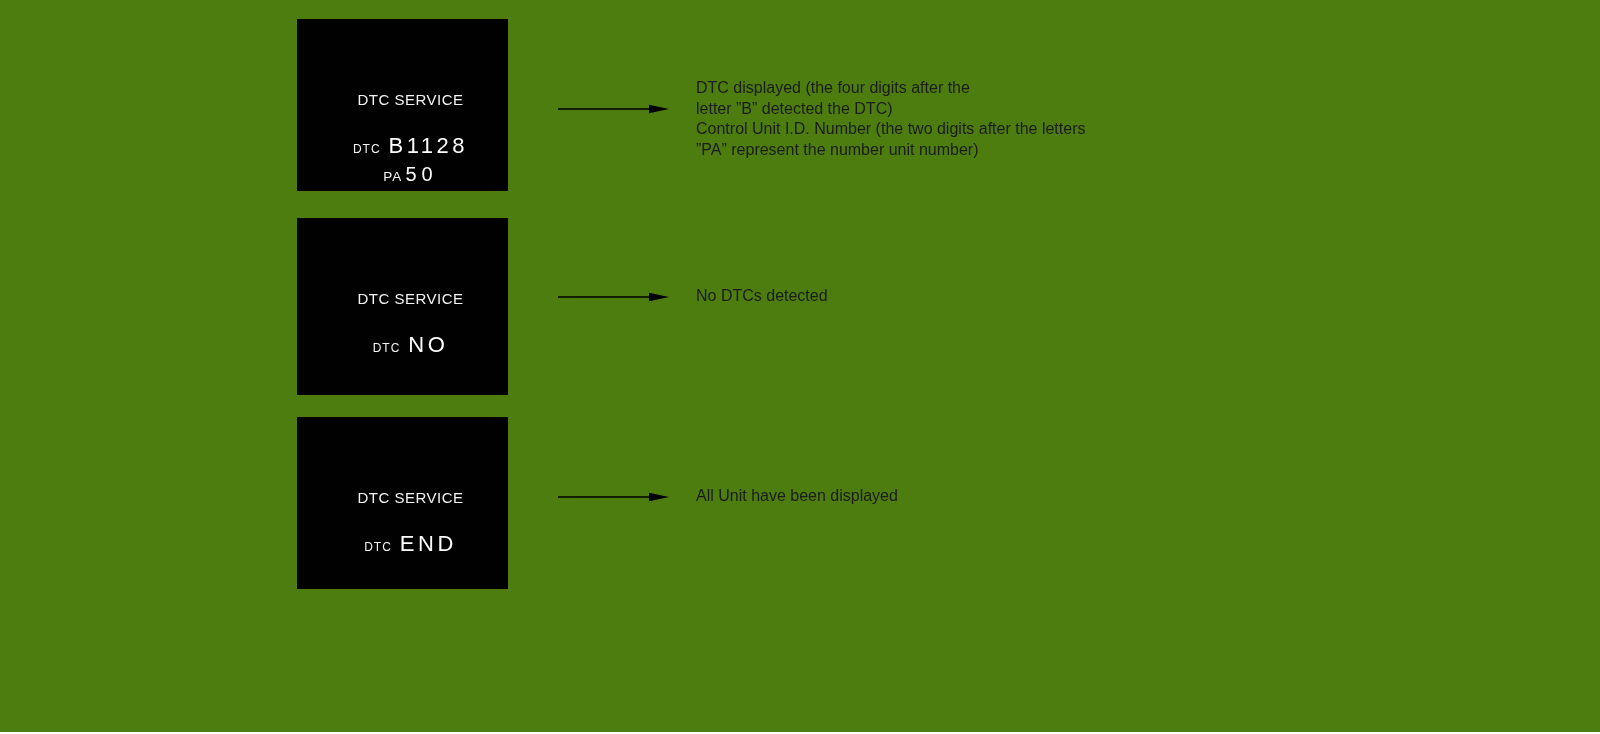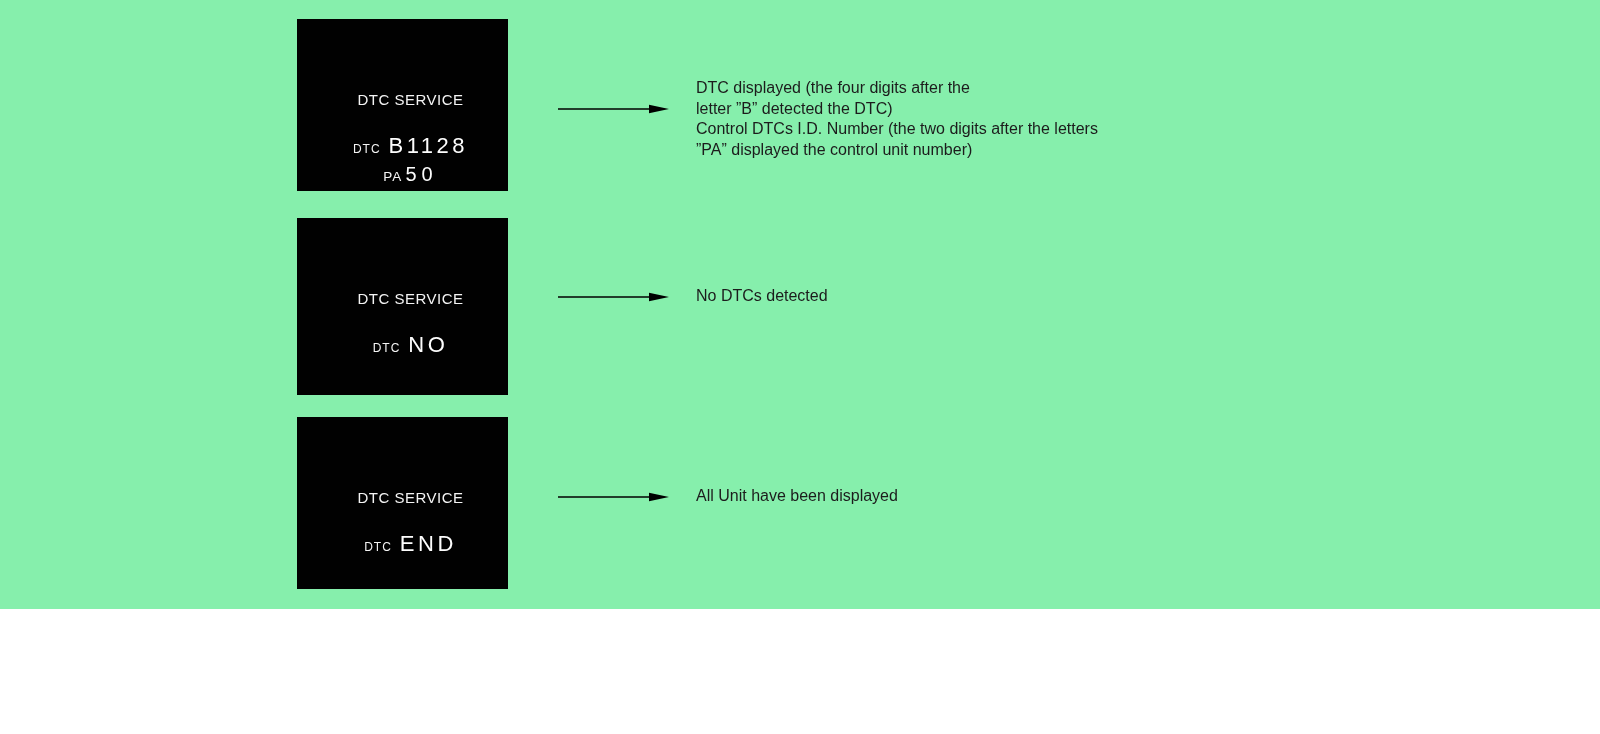--- a/index.html
+++ b/index.html
@@ -3,22 +3,22 @@
 <meta charset="utf-8">
 <style>
   html, body {
     margin: 0;
     padding: 0;
     background: #ffffff;
   }
   .canvas {
     position: relative;
     width: 1600px;
-    height: 609px;
-    background: #86efac;
+    height: 732px;
+    background: #4d7c0f;
     font-family: "Liberation Sans", sans-serif;
     overflow: hidden;
   }
 
   
   .screen {
     position: absolute;
     left: 297px;
     width: 211px;
     background: #010101;
@@ -114,22 +114,22 @@
   </div>
 
   <svg class="arrow arrow-1" viewBox="0 0 112 12">
     <line x1="1" y1="6" x2="96" y2="6" stroke="#000000" stroke-width="1.6"></line>
     <polygon points="92,1.8 92,10.2 112,6" fill="#000000"></polygon>
   </svg>
 
   <div class="note note-1">
     <div>DTC displayed (the four digits after the</div>
     <div>letter ”B” detected the DTC)</div>
-    <div>Control DTCs I.D. Number (the two digits after the letters</div>
-    <div>”PA” displayed the control unit number)</div>
+    <div>Control Unit I.D. Number (the two digits after the letters</div>
+    <div>”PA” represent the number unit number)</div>
   </div>
 
   <div class="screen screen-2">
     <div class="line hdr">DTC SERVICE</div>
     <div class="line codeline">
       <span class="pfx">DTC</span><span class="code">NO</span>
     </div>
   </div>
 
   <svg class="arrow arrow-2" viewBox="0 0 112 12">

